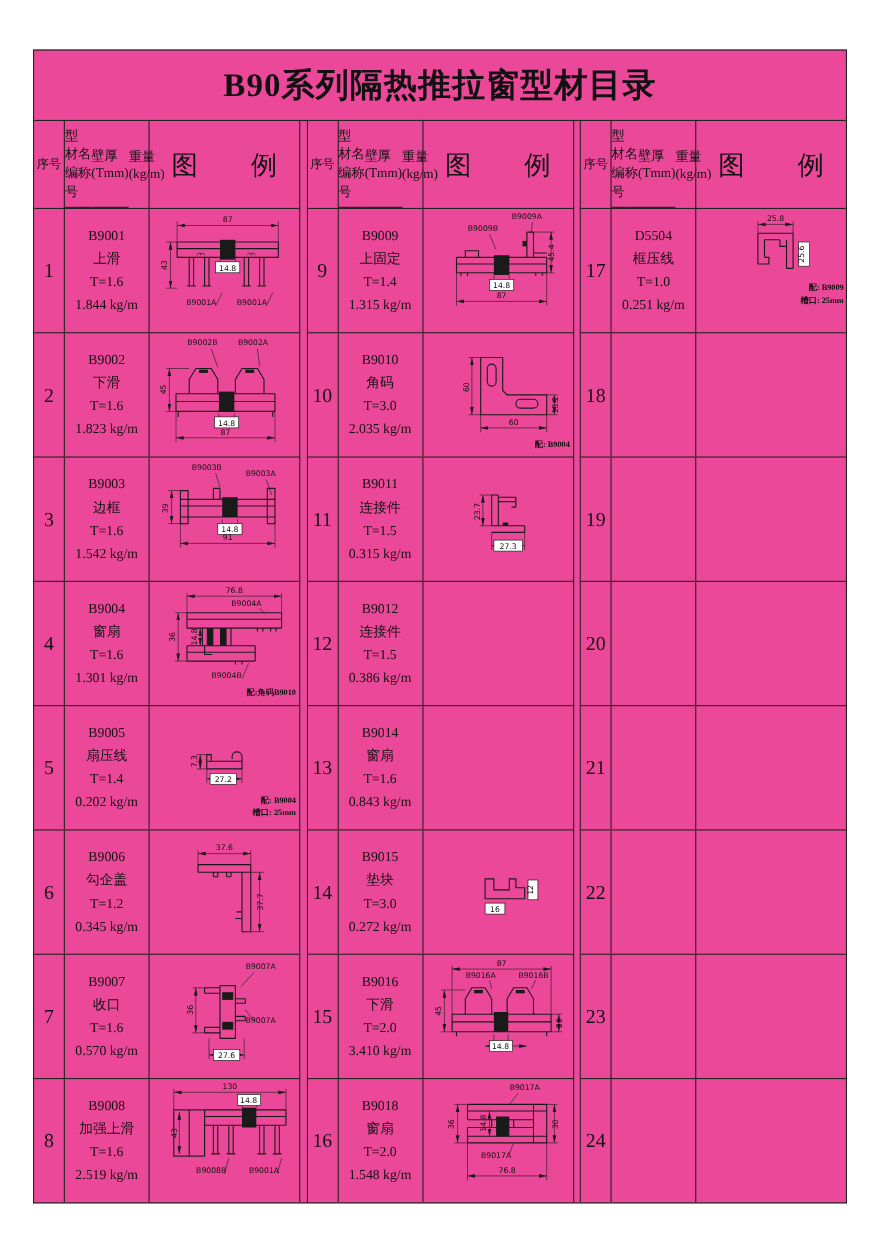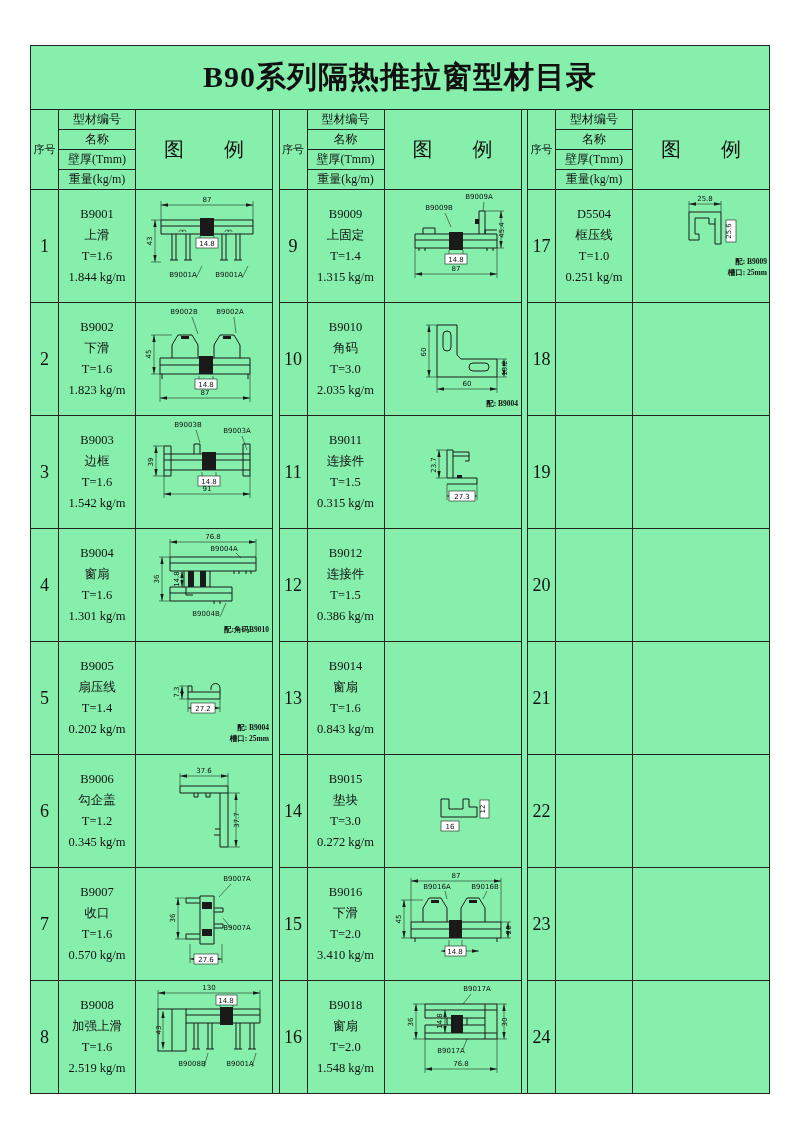--- a/index.html
+++ b/index.html
@@ -1,29 +1,29 @@
 <!DOCTYPE html>
 <html><head>
 <meta charset="utf-8">
 <style>
   html,body{margin:0;padding:0;background:#fff;}
   body{width:800px;height:1131px;position:relative;font-family:"Liberation Serif","DejaVu Serif",serif;color:#111;}
-  .sheet{position:absolute;left:30px;top:45px;width:738px;border:1.5px solid #222;background:#86efac;}
+  .sheet{position:absolute;left:30px;top:45px;width:738px;border:1.5px solid #222;background:#ec4899;}
   .title{height:63px;border-bottom:1.5px solid #222;display:flex;align-items:center;justify-content:center;
          font-size:30px;font-weight:bold;letter-spacing:1px;}
   .tables{display:flex;justify-content:space-between;padding:0;height:983px;}
   .ptable{width:241px;display:flex;flex-direction:column;border-left:1px solid #222;border-right:1px solid #222;}
   .ptable.first{border-left:none;}
   .ptable.last{border-right:none;}
   .thead{display:flex;height:79px;border-bottom:1px solid #222;}
   .th-no{width:27px;border-right:1px solid #222;display:flex;align-items:center;justify-content:center;font-size:11px;}
-  .th-info{width:76px;border-right:1px solid #222;display:flex;flex-direction:column;}
+  .th-info{width:76px;border-right:1px solid #222;display:flex;flex-direction:row;}
   .th-info div{flex:1;display:flex;align-items:center;justify-content:center;font-size:12px;border-bottom:1px solid #222;}
   .th-info div:last-child{border-bottom:none;}
-  .th-diag{flex:1;display:flex;align-items:center;justify-content:center;font-size:20px;}
+  .th-diag{flex:1;display:flex;align-items:center;justify-content:center;font-size:24px;}
   .prow{display:flex;height:112px;border-bottom:1px solid #222;}
   .prow:last-child{border-bottom:none;}
   .c-no{width:27px;border-right:1px solid #222;display:flex;align-items:center;justify-content:center;font-size:18px;}
   .c-info{width:76px;border-right:1px solid #222;display:flex;flex-direction:column;align-items:center;justify-content:center;}
   .c-info div{line-height:21px;font-size:12.5px;text-align:center;white-space:nowrap;}
   .c-diag{flex:1;position:relative;overflow:hidden;text-align:center;}
   .c-diag svg{position:absolute;inset:0;width:100%;height:100%;}
   
   .p{fill:none;stroke:#1a1a1a;stroke-width:1;}
   .e{fill:none;stroke:#1a1a1a;stroke-width:.55;}

